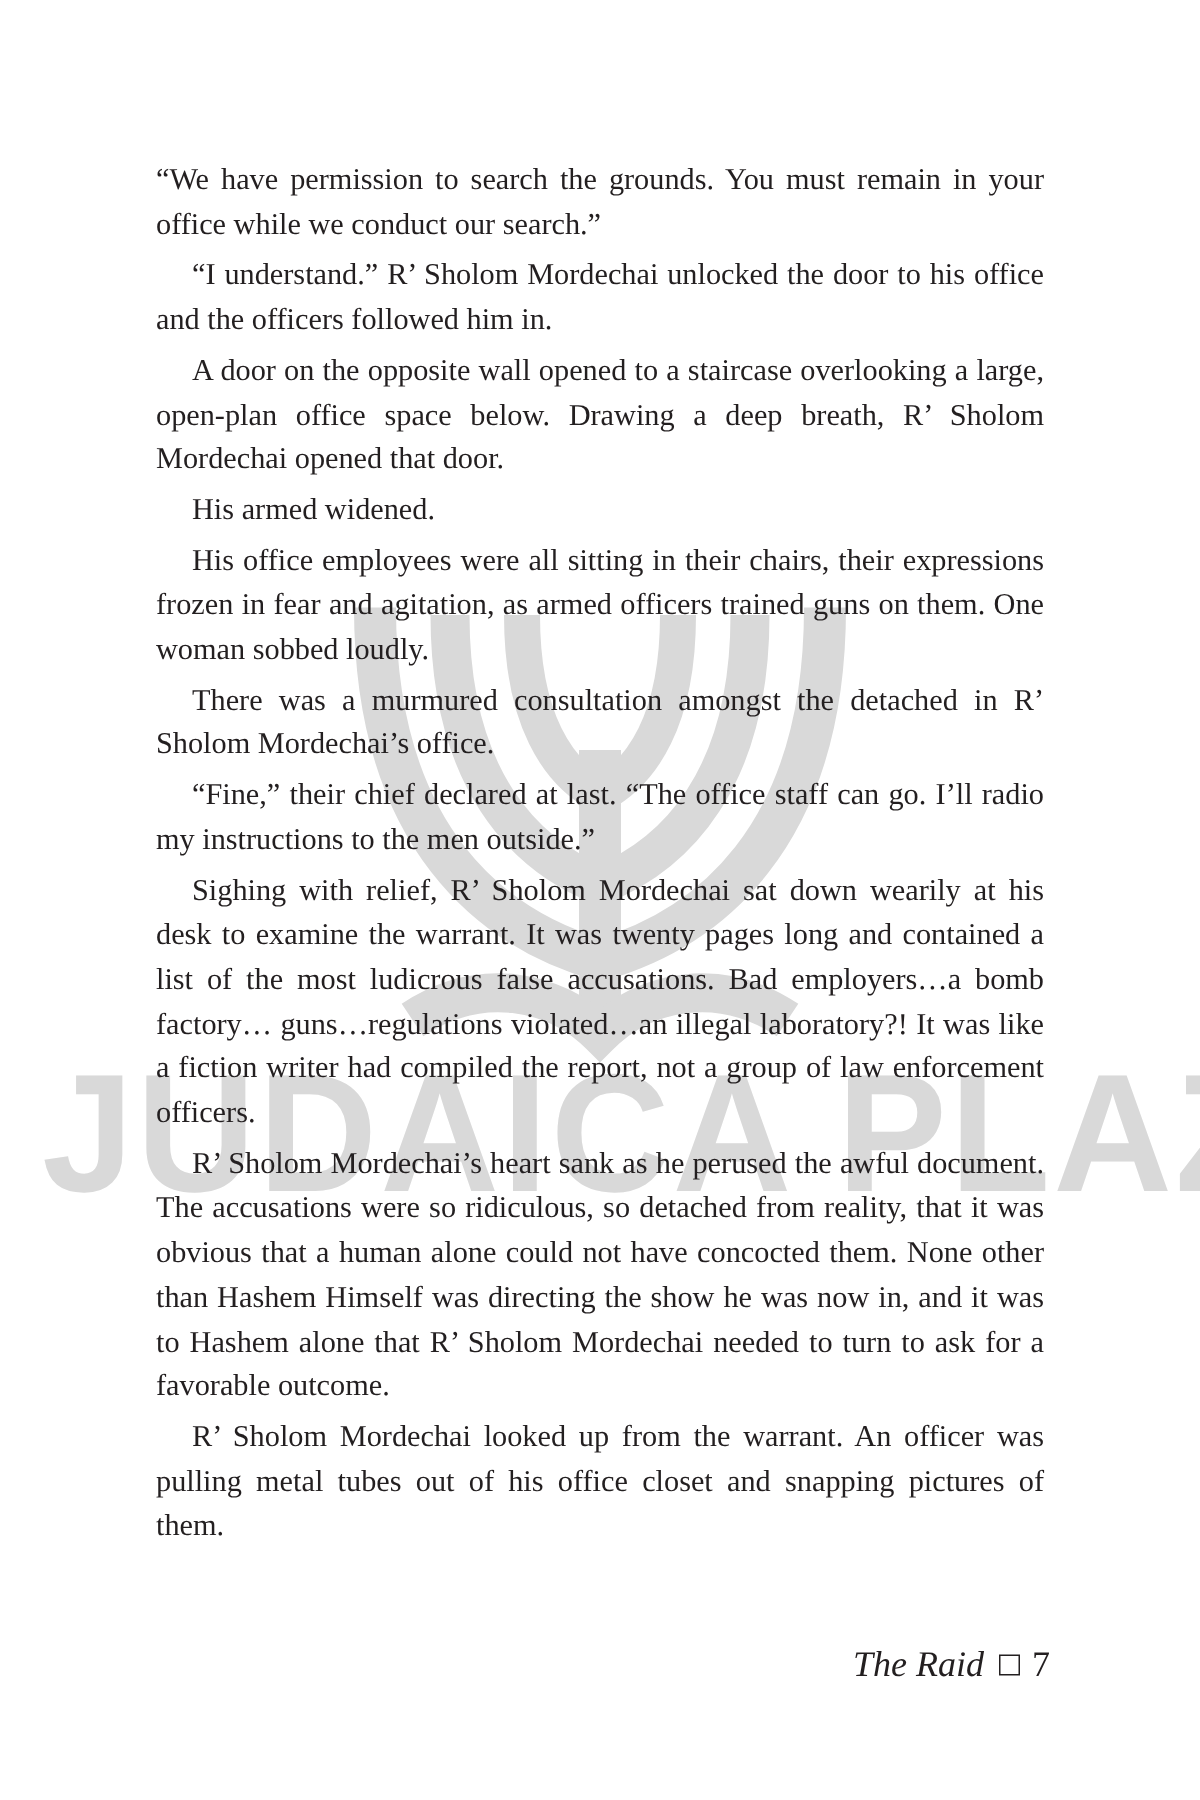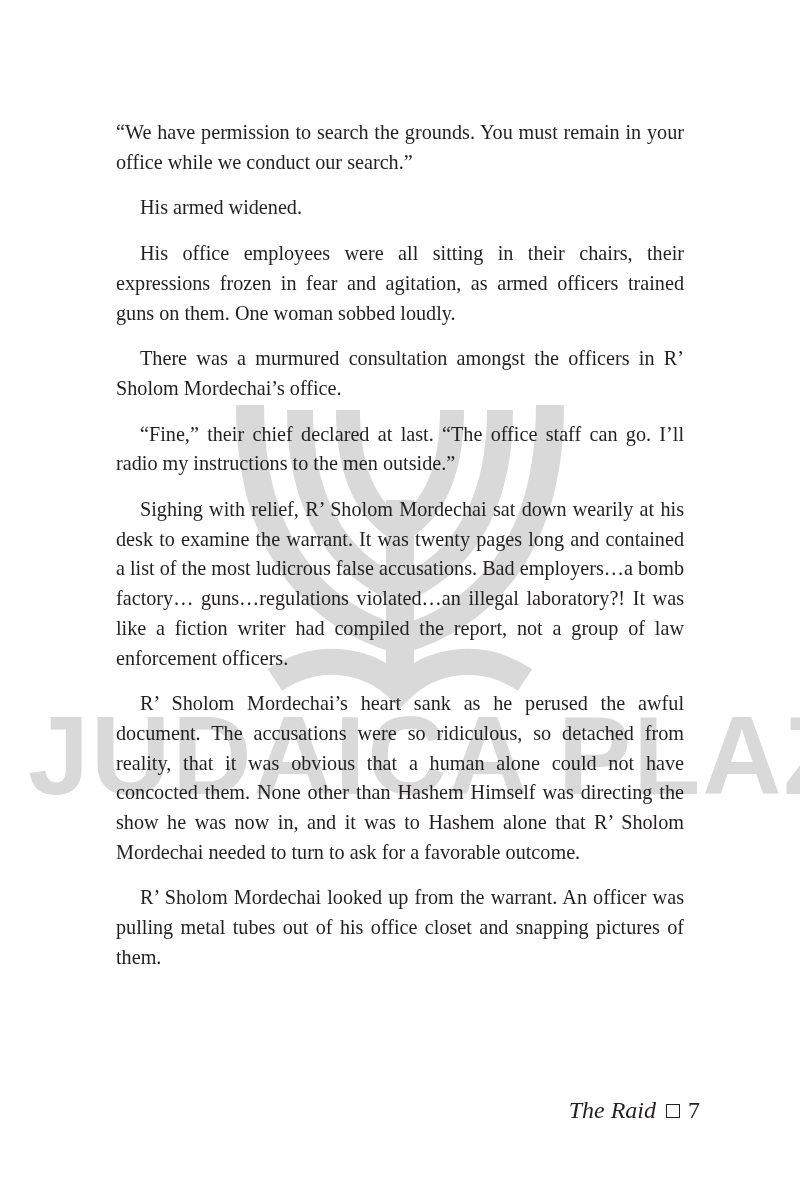--- a/index.html
+++ b/index.html
@@ -11,21 +11,21 @@
   .wm-text {
     position: absolute; left: 28px; top: 700px; width: 750px;
     font-family: "Liberation Sans", "DejaVu Sans", sans-serif; font-weight: bold;
     font-size: 112px; line-height: 112px; color: #d9d9d9; letter-spacing: 2px; white-space: nowrap;
     transform: scaleX(0.98); transform-origin: left top;
   }
   .page-text {
     position: absolute; left: 100px; top: 102px; width: 600px; z-index: 1;
     font-size: 20.2px; line-height: 29.7px;
   }
-  .page-text p { margin: 16px; text-align: justify; text-indent: 24px; }
+  .page-text p { margin: 4px; text-align: justify; text-indent: 24px; }
   .page-text p.no-indent { text-indent: 0; }
   .footer {
     position: absolute; right: 100px; top: 1098px; z-index: 1;
     font-size: 24px; line-height: 24px; white-space: nowrap;
   }
   .footer .title { font-style: italic; }
   .footer .box { display: inline-block; width: 12px; height: 12px; border: 1.3px solid #231f20; margin: 0 8px 0 10px; vertical-align: 0px; }
 </style>
 </head>
 <body>
@@ -46,23 +46,25 @@
       <path d="M 400 500 L 400 690" stroke-width="28"></path>
 
       <path d="M 275 680 C 320 650, 370 660, 400 690 C 430 660, 480 650, 525 680" stroke-width="26"></path>
     </g>
   </svg>
   <div class="wm-text">JUDAICA PLAZA</div>
 </div>
 
 <div class="page-text">
   <p class="no-indent">“We have permission to search the grounds. You must remain in your office while we conduct our search.”</p>
+  <p>“I understand.” R’ Sholom Mordechai unlocked the door to his office and the officers followed him in.</p>
+  <p>A door on the opposite wall opened to a staircase overlooking a large, open-plan office space below. Drawing a deep breath, R’ Sholom Mordechai opened that door.</p>
   <p>His armed widened.</p>
   <p>His office employees were all sitting in their chairs, their expressions frozen in fear and agitation, as armed officers trained guns on them. One woman sobbed loudly.</p>
-  <p>There was a murmured consultation amongst the officers in R’ Sholom Mordechai’s office.</p>
+  <p>There was a murmured consultation amongst the detached in R’ Sholom Mordechai’s office.</p>
   <p>“Fine,” their chief declared at last. “The office staff can go. I’ll radio my instructions to the men outside.”</p>
   <p>Sighing with relief, R’ Sholom Mordechai sat down wearily at his desk to examine the warrant. It was twenty pages long and contained a list of the most ludicrous false accusations. Bad employers…a bomb factory… guns…regulations violated…an illegal laboratory?! It was like a fiction writer had compiled the report, not a group of law enforcement officers.</p>
   <p>R’ Sholom Mordechai’s heart sank as he perused the awful document. The accusations were so ridiculous, so detached from reality, that it was obvious that a human alone could not have concocted them. None other than Hashem Himself was directing the show he was now in, and it was to Hashem alone that R’ Sholom Mordechai needed to turn to ask for a favorable outcome.</p>
   <p>R’ Sholom Mordechai looked up from the warrant. An officer was pulling metal tubes out of his office closet and snapping pictures of them.</p>
 </div>
 
 <div class="footer">
   <span class="title">The Raid</span><span class="box"></span><span>7</span>
 </div>
 

